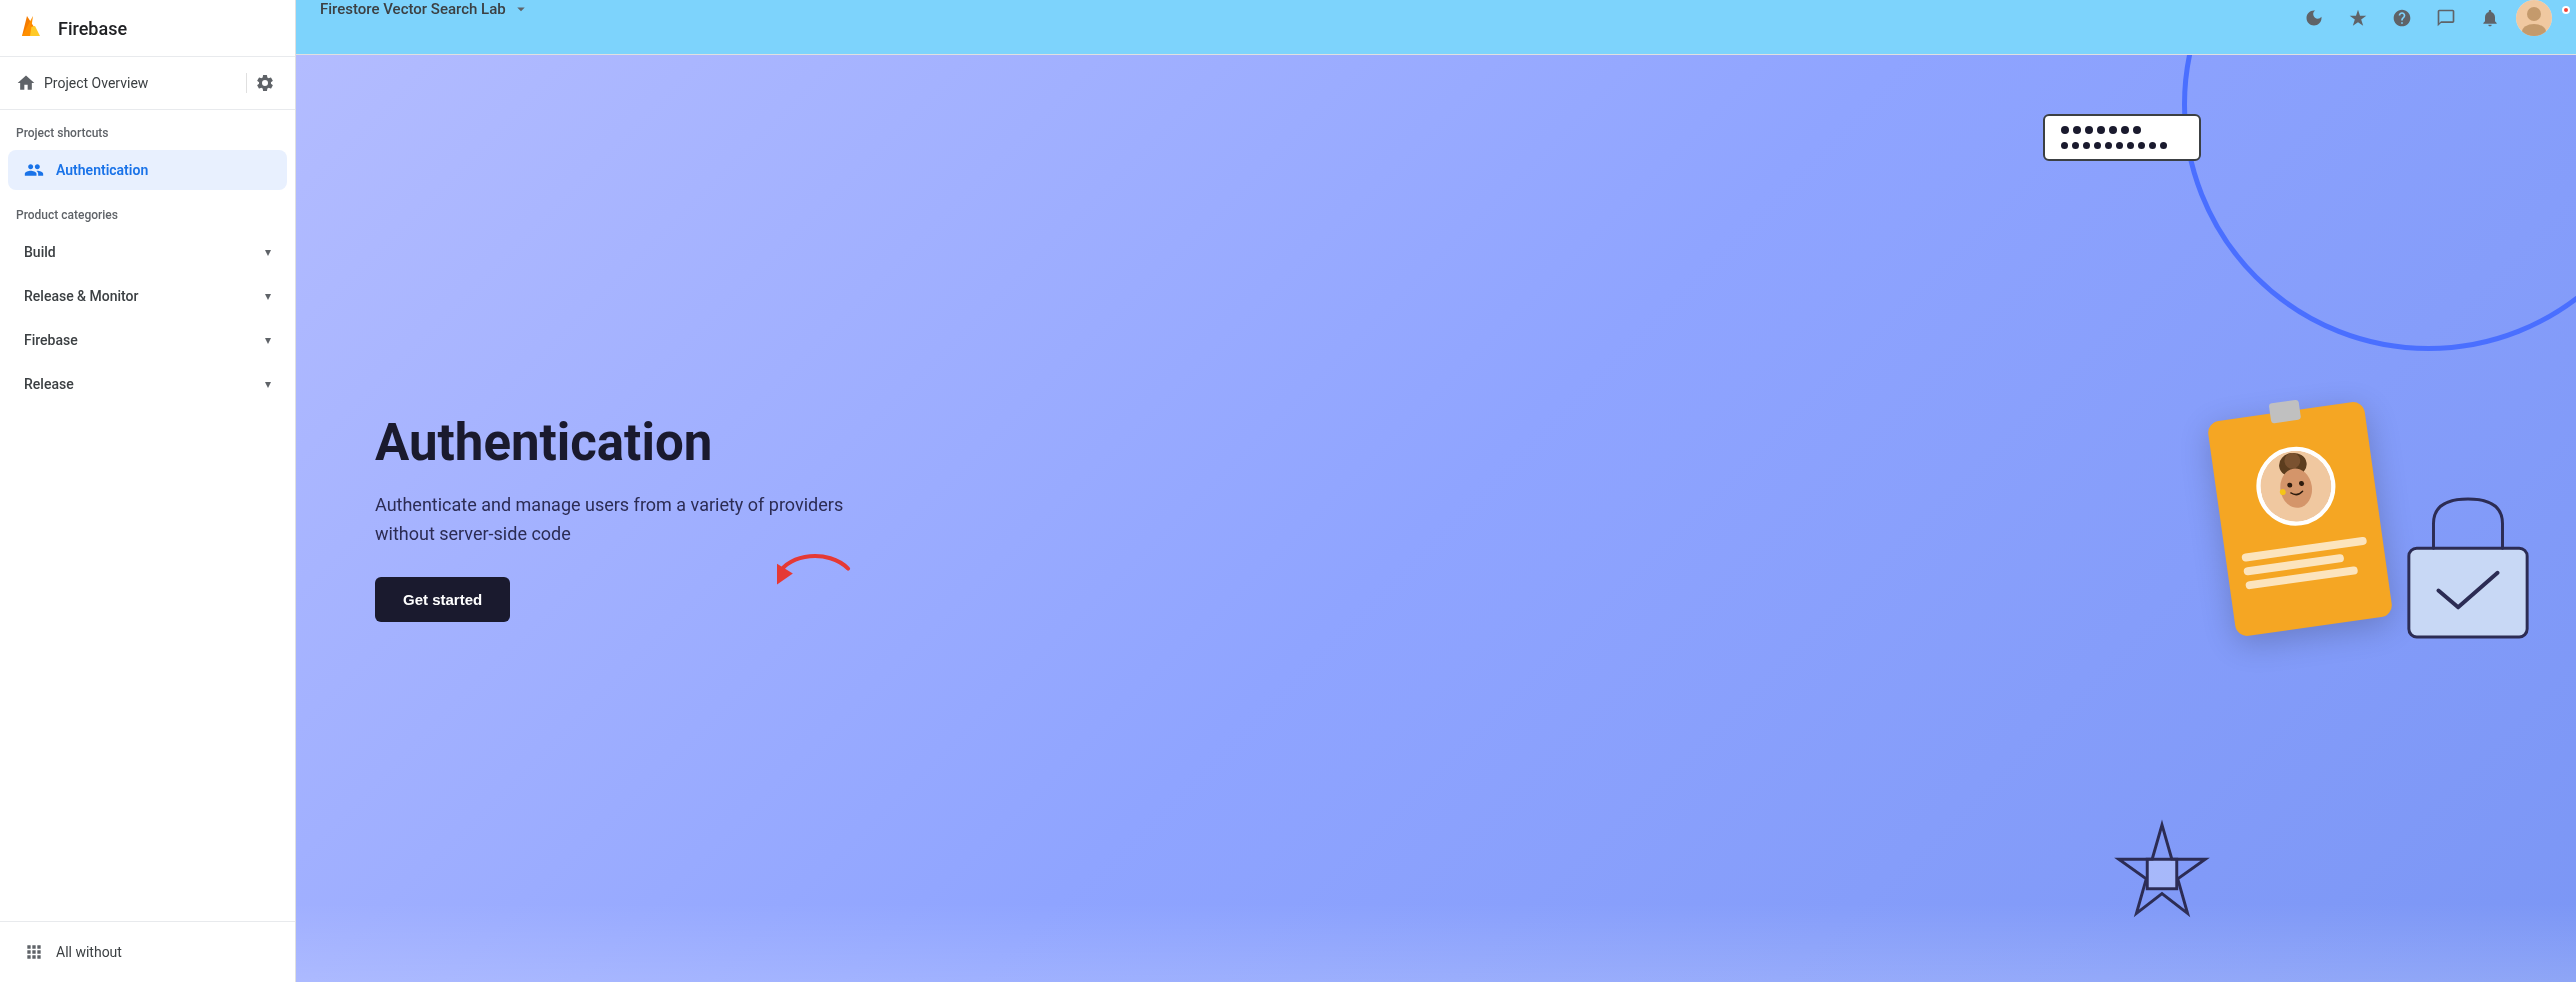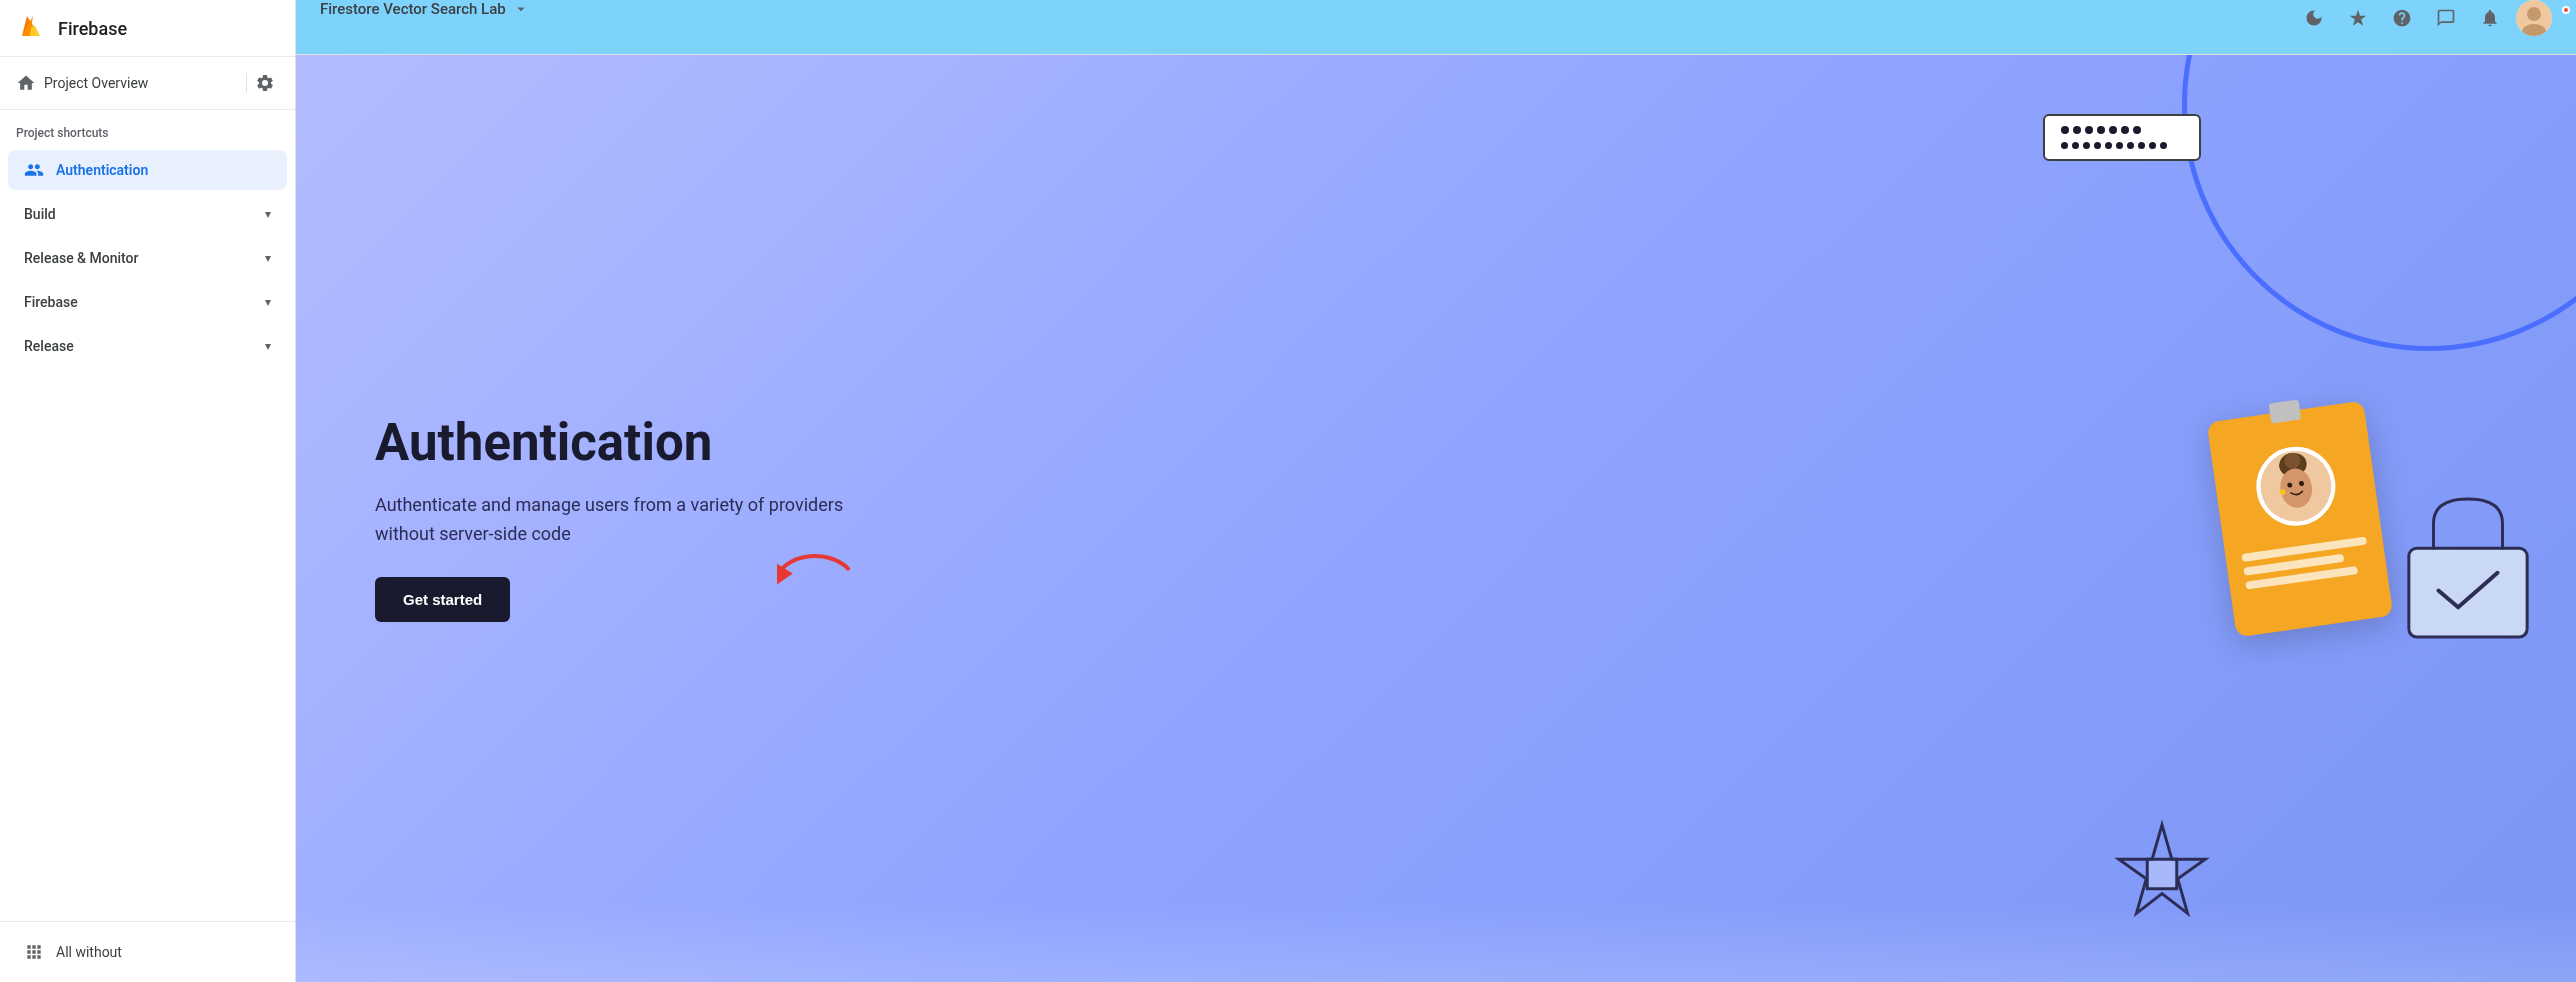--- a/index.html
+++ b/index.html
@@ -373,20 +373,21 @@
 
   <div class="section-label">Project shortcuts</div>
 
   <div class="sidebar-item active">
     <svg width="20" height="20" viewBox="0 0 24 24" fill="#1a73e8">
         <path d="M16 11c1.66 0 2.99-1.34 2.99-3S17.66 5 16 5c-1.66 0-3 1.34-3 3s1.34 3 3 3zm-8 0c1.66 0 2.99-1.34 2.99-3S9.66 5 8 5C6.34 5 5 6.34 5 8s1.34 3 3 3zm0 2c-2.33 0-7 1.17-7 3.5V19h14v-2.5c0-2.33-4.67-3.5-7-3.5zm8 0c-.29 0-.62.02-.97.05 1.16.84 1.97 1.97 1.97 3.45V19h6v-2.5c0-2.33-4.67-3.5-7-3.5z"></path>
       </svg>
     <span>Authentication</span>
   </div>
 
+  <div class="section-label">Product categories</div>
 
   <div class="collapsible-item">
     <span>Build</span>
     <span class="chevron">▾</span>
   </div>
 
   <div class="collapsible-item">
     <span>Release &amp; Monitor</span>
     <span class="chevron">▾</span>
   </div>

